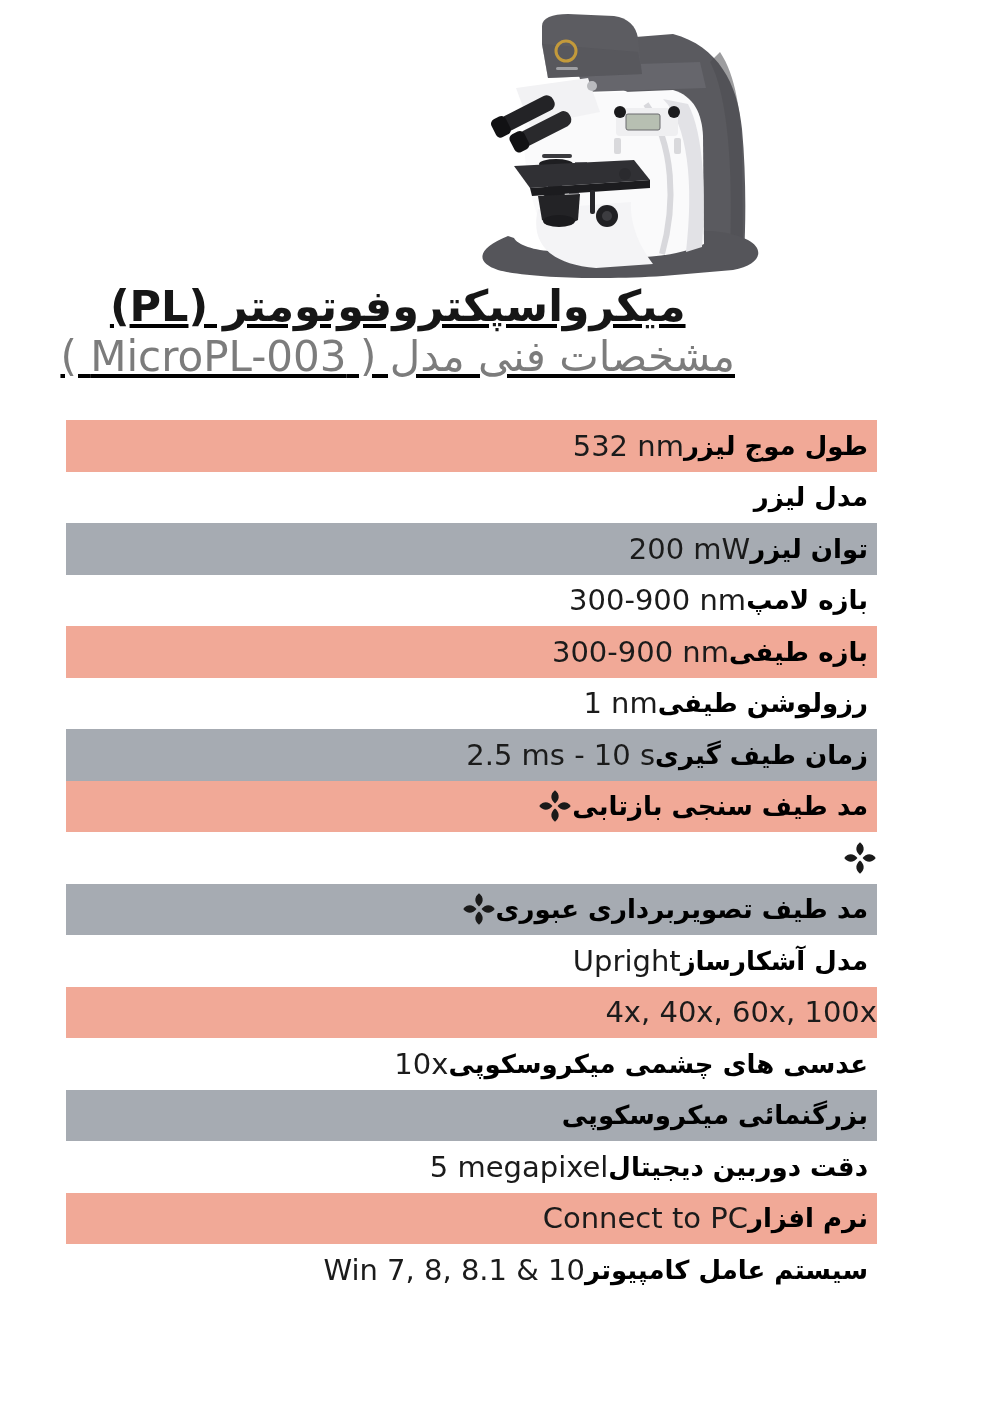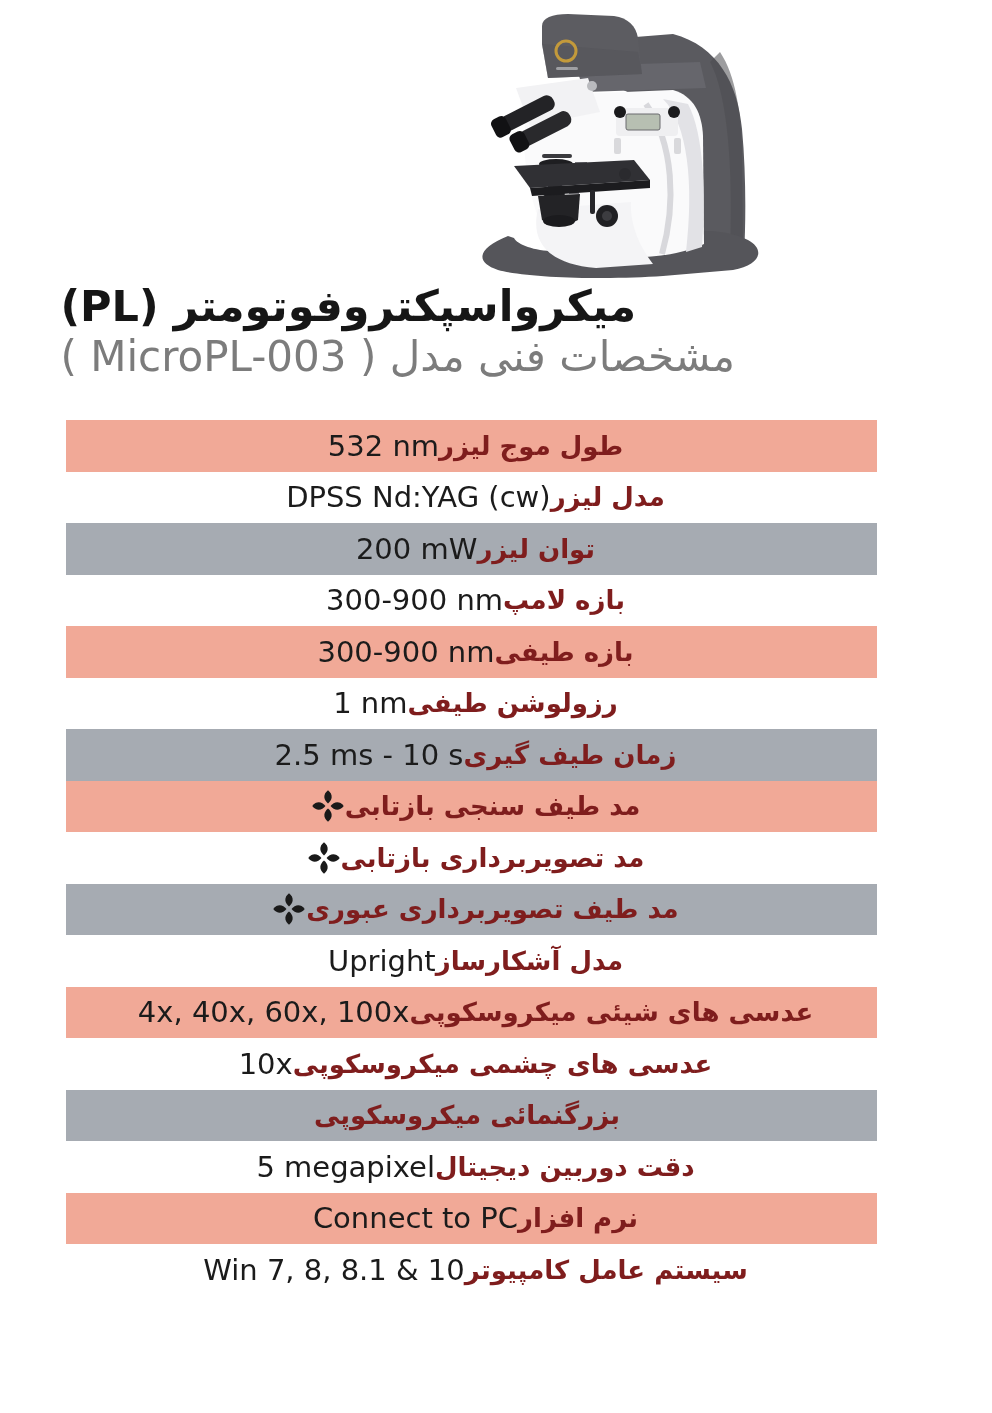--- a/index.html
+++ b/index.html
@@ -9,48 +9,48 @@
     background:#ffffff;
     overflow:hidden;
     font-family:"DejaVu Sans", sans-serif;
   }
   
   .microscope{
     position:absolute;left:438px;top:4px;width:345px;height:285px;
   }
   .titles{
     position:absolute;top:282px;right:257px;
-    direction:rtl;text-align:left;
+    direction:rtl;text-align:center;text-decoration:underline;
   }
   .title{
     margin:0;font-size:43px;font-weight:700;line-height:1.12;
     color:var(--ink,#161616);
     font-family:"DejaVu Sans", sans-serif;
   }
   .subtitle{
     margin:3px 0 0 0;font-size:42px;font-weight:400;line-height:1.15;
     color:var(--subtitle,#7C7C7C);
   }
   
   .spec-table{
     position:absolute;left:66px;top:420px;width:811px;
   }
   .row{
     height:51.5px;
-    display:flex;align-items:center;justify-content:center;
+    display:flex;align-items:center;justify-content:flex-end;
   }
   .row.salmon{background:var(--salmon,#F1A997);}
   .row.gray{background:var(--gray,#A6ABB2);}
   .value{
     order:1;direction:ltr;text-align:left;
     padding-left:17px;font-size:29px;color:#1B1B1B;white-space:nowrap;
   }
   .label{
     order:2;direction:rtl;text-align:right;
-    padding-right:9px;font-size:26px;font-weight:700;color:#7f1d1d;white-space:nowrap;
+    padding-right:9px;font-size:26px;font-weight:700;color:#000000;white-space:nowrap;
   }
   .petal-icon{display:block;}
 </style>
 </head>
 <body>
 
 <div class="page">
 
   <div class="microscope">
     <svg viewBox="0 0 345 285" width="345" height="285">
@@ -118,21 +118,20 @@
   </header>
 
   <div class="spec-table">
 
     <div class="row salmon">
       <div class="value">532 nm</div>
       <div class="label">طول موج لیزر</div>
     </div>
 
     <div class="row">
-      <div class="value">DPSS Nd:YAG (cw)</div>
       <div class="label">مدل لیزر</div>
     </div>
 
     <div class="row gray">
       <div class="value">200 mW</div>
       <div class="label">توان لیزر</div>
     </div>
 
     <div class="row">
       <div class="value">300-900 nm</div>
@@ -173,21 +172,20 @@
       <div class="value">
         <svg class="petal-icon" viewBox="-20 -20 40 40" width="34" height="36">
           <g fill="#1A1A1A">
             <path d="M0,-3 C-5,-7 -6.5,-13.5 0,-18.5 C6.5,-13.5 5,-7 0,-3 Z"></path>
             <path transform="rotate(90)" d="M0,-3 C-5,-7 -6.5,-13.5 0,-18.5 C6.5,-13.5 5,-7 0,-3 Z"></path>
             <path transform="rotate(180)" d="M0,-3 C-5,-7 -6.5,-13.5 0,-18.5 C6.5,-13.5 5,-7 0,-3 Z"></path>
             <path transform="rotate(270)" d="M0,-3 C-5,-7 -6.5,-13.5 0,-18.5 C6.5,-13.5 5,-7 0,-3 Z"></path>
           </g>
         </svg>
       </div>
-      <div class="label">مد  تصویربرداری بازتابی</div>
     </div>
 
     <div class="row gray">
       <div class="value">
         <svg class="petal-icon" viewBox="-20 -20 40 40" width="34" height="36">
           <g fill="#1A1A1A">
             <path d="M0,-3 C-5,-7 -6.5,-13.5 0,-18.5 C6.5,-13.5 5,-7 0,-3 Z"></path>
             <path transform="rotate(90)" d="M0,-3 C-5,-7 -6.5,-13.5 0,-18.5 C6.5,-13.5 5,-7 0,-3 Z"></path>
             <path transform="rotate(180)" d="M0,-3 C-5,-7 -6.5,-13.5 0,-18.5 C6.5,-13.5 5,-7 0,-3 Z"></path>
             <path transform="rotate(270)" d="M0,-3 C-5,-7 -6.5,-13.5 0,-18.5 C6.5,-13.5 5,-7 0,-3 Z"></path>
@@ -197,21 +195,20 @@
       <div class="label">مد  طیف تصویربرداری عبوری</div>
     </div>
 
     <div class="row">
       <div class="value">Upright</div>
       <div class="label">مدل آشکارساز</div>
     </div>
 
     <div class="row salmon">
       <div class="value">4x, 40x, 60x, 100x</div>
-      <div class="label">عدسی های شیئی میکروسکوپی</div>
     </div>
 
     <div class="row">
       <div class="value">10x</div>
       <div class="label">عدسی های چشمی میکروسکوپی</div>
     </div>
 
     <div class="row gray">
       <div class="label">بزرگنمائی میکروسکوپی</div>
     </div>

